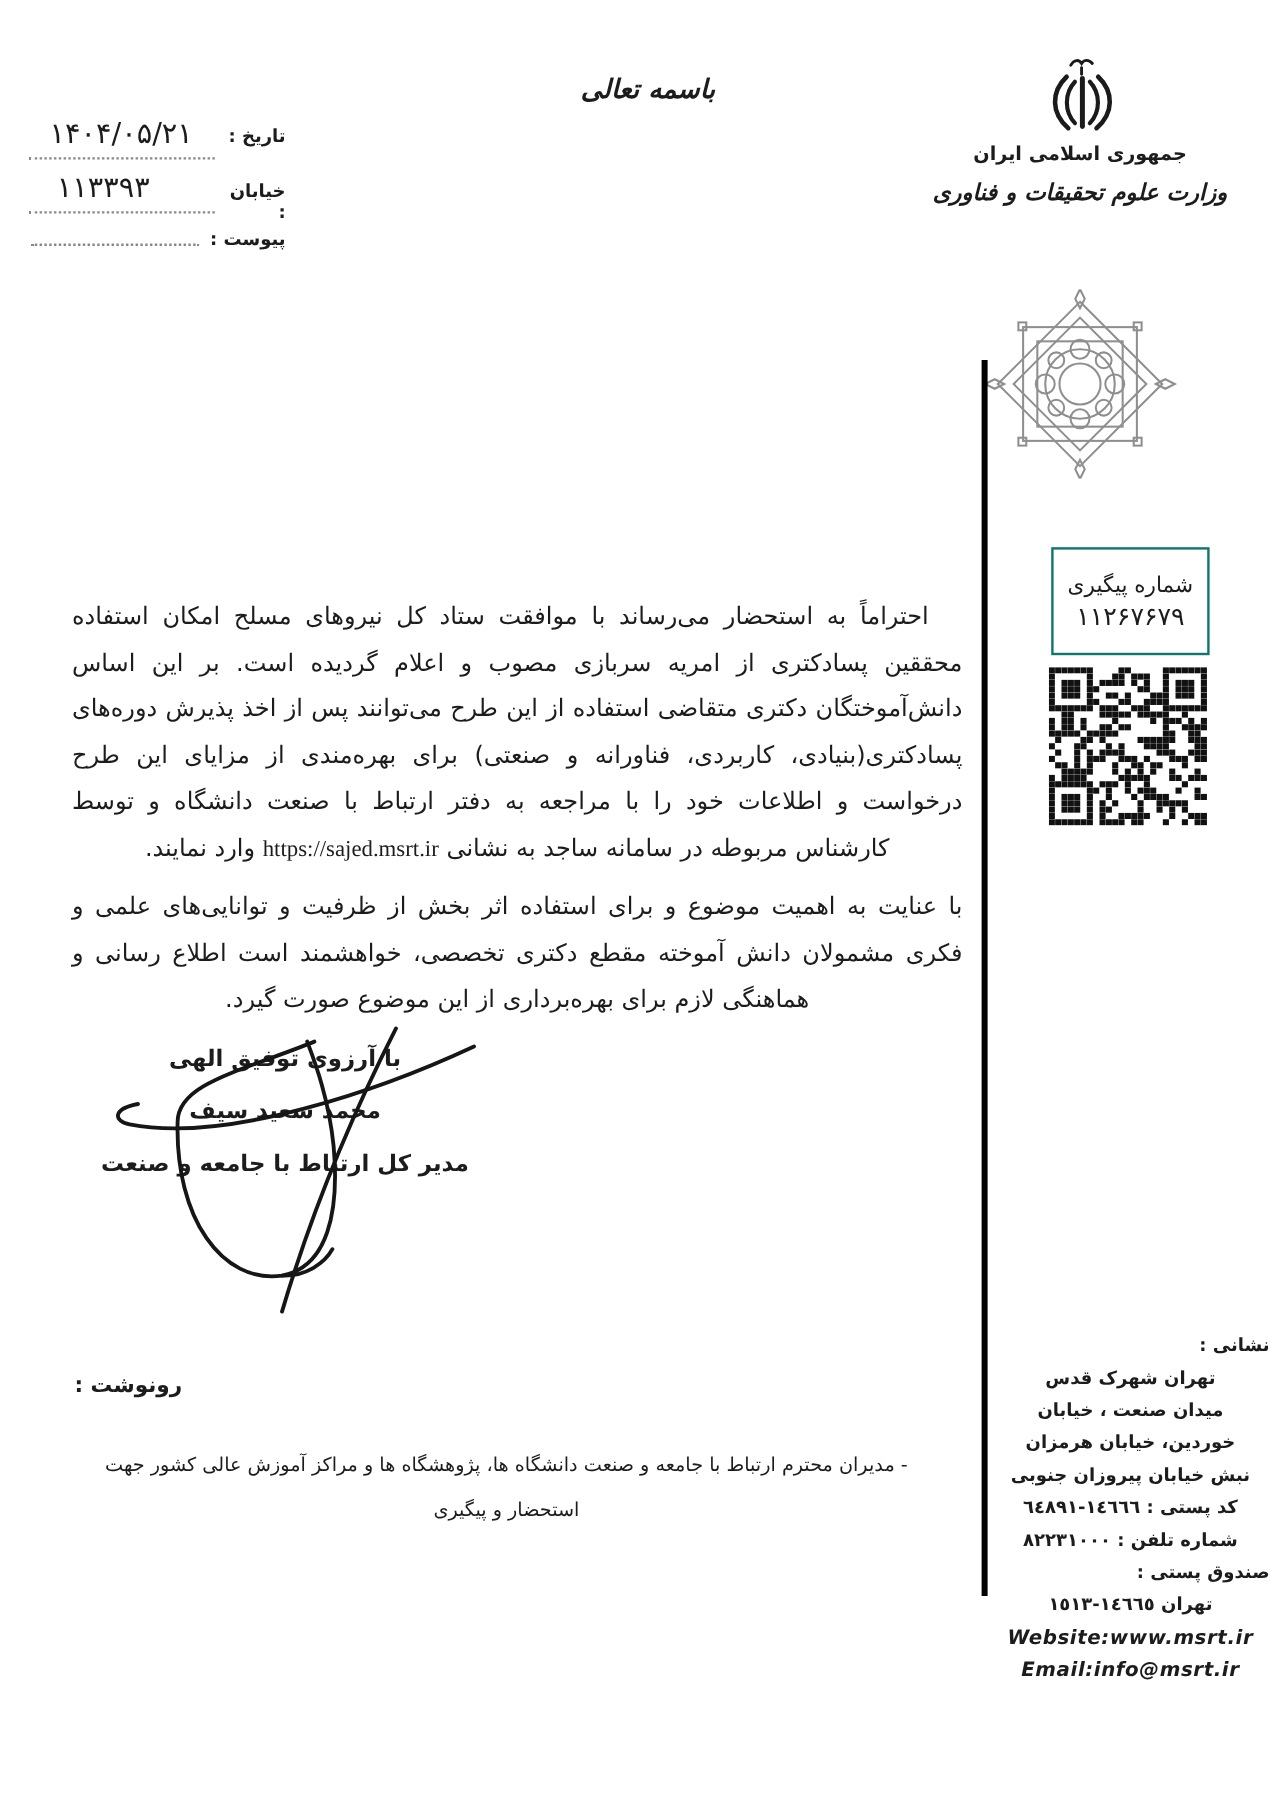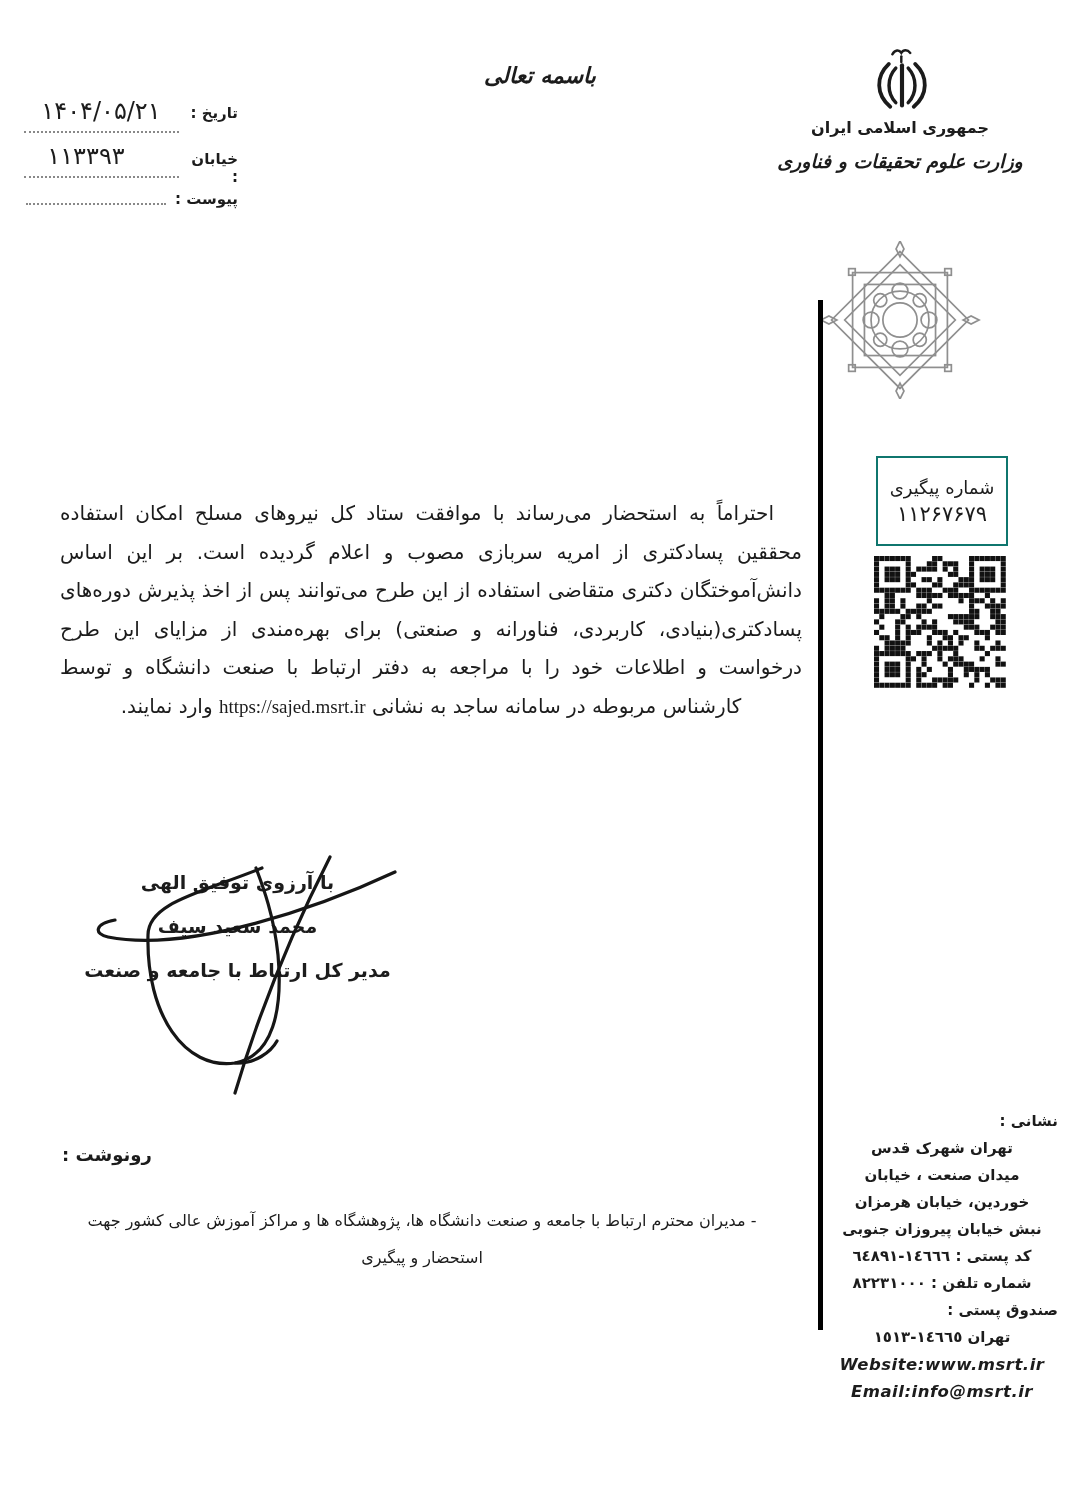--- a/index.html
+++ b/index.html
@@ -454,20 +454,21 @@
         <rect x="95.04" y="126.72" width="5.07" height="5.07"></rect>
         <rect x="110.88" y="126.72" width="5.07" height="5.07"></rect>
         <rect x="121.44" y="126.72" width="5.07" height="5.07"></rect>
         <rect x="126.72" y="126.72" width="5.07" height="5.07"></rect>
       </svg>
   </div>
 
 
   <p class="abs para para1"><span>احتراماً به استحضار می‌رساند با موافقت ستاد کل نیروهای مسلح امکان استفاده محققین پسادکتری از امریه سربازی مصوب و اعلام گردیده است. بر این اساس دانش‌آموختگان دکتری متقاضی استفاده از این طرح می‌توانند پس از اخذ پذیرش دوره‌های پسادکتری(بنیادی، کاربردی، فناورانه و صنعتی) برای بهره‌مندی از مزایای این طرح درخواست و اطلاعات خود را با مراجعه به دفتر ارتباط با صنعت دانشگاه و توسط کارشناس مربوطه در سامانه ساجد به نشانی </span><span class="url">https://sajed.msrt.ir</span><span> وارد نمایند.</span></p>
 
+  <p class="abs para para2">با عنایت به اهمیت موضوع و برای استفاده اثر بخش از ظرفیت و توانایی‌های علمی و فکری مشمولان دانش آموخته مقطع دکتری تخصصی، خواهشمند است اطلاع رسانی و هماهنگی لازم برای بهره‌برداری از این موضوع صورت گیرد.</p>
 
   <div class="abs sig-block">
     <div>با آرزوی توفیق الهی</div>
     <div>محمد سعید سیف</div>
     <div>مدیر کل ارتباط با جامعه و صنعت</div>
   </div>
 
   <svg class="abs sig-svg" viewBox="0 0 345 265" fill="none" stroke="#161616" stroke-width="3.2" stroke-linecap="round">
     <path d="M260 12 Q200 130 165 248"></path>
     <path d="M325 27 C250 62 120 108 38 92 C24 89 24 79 45 75"></path>

